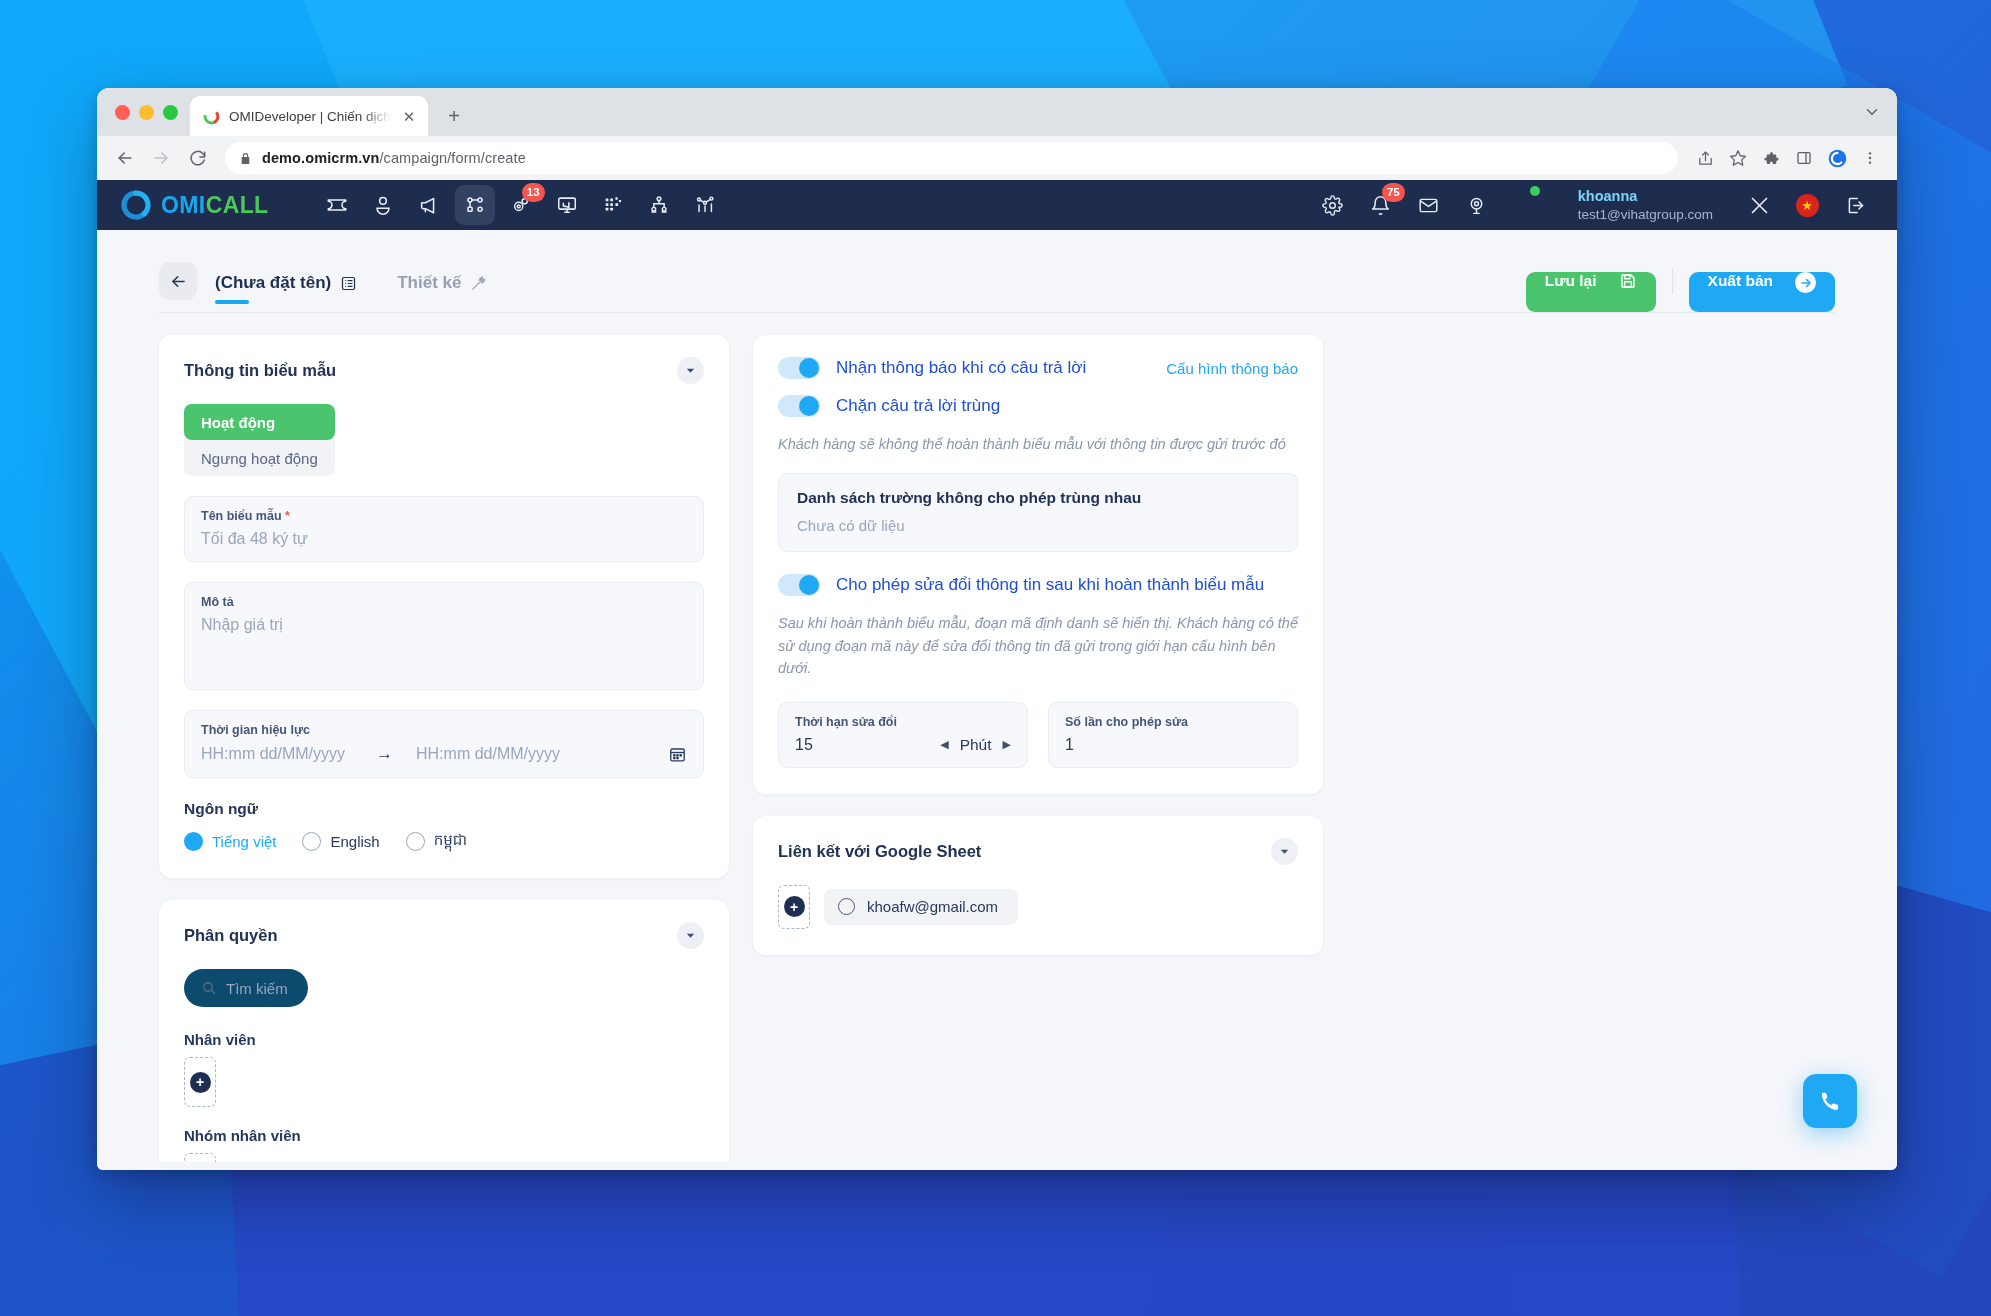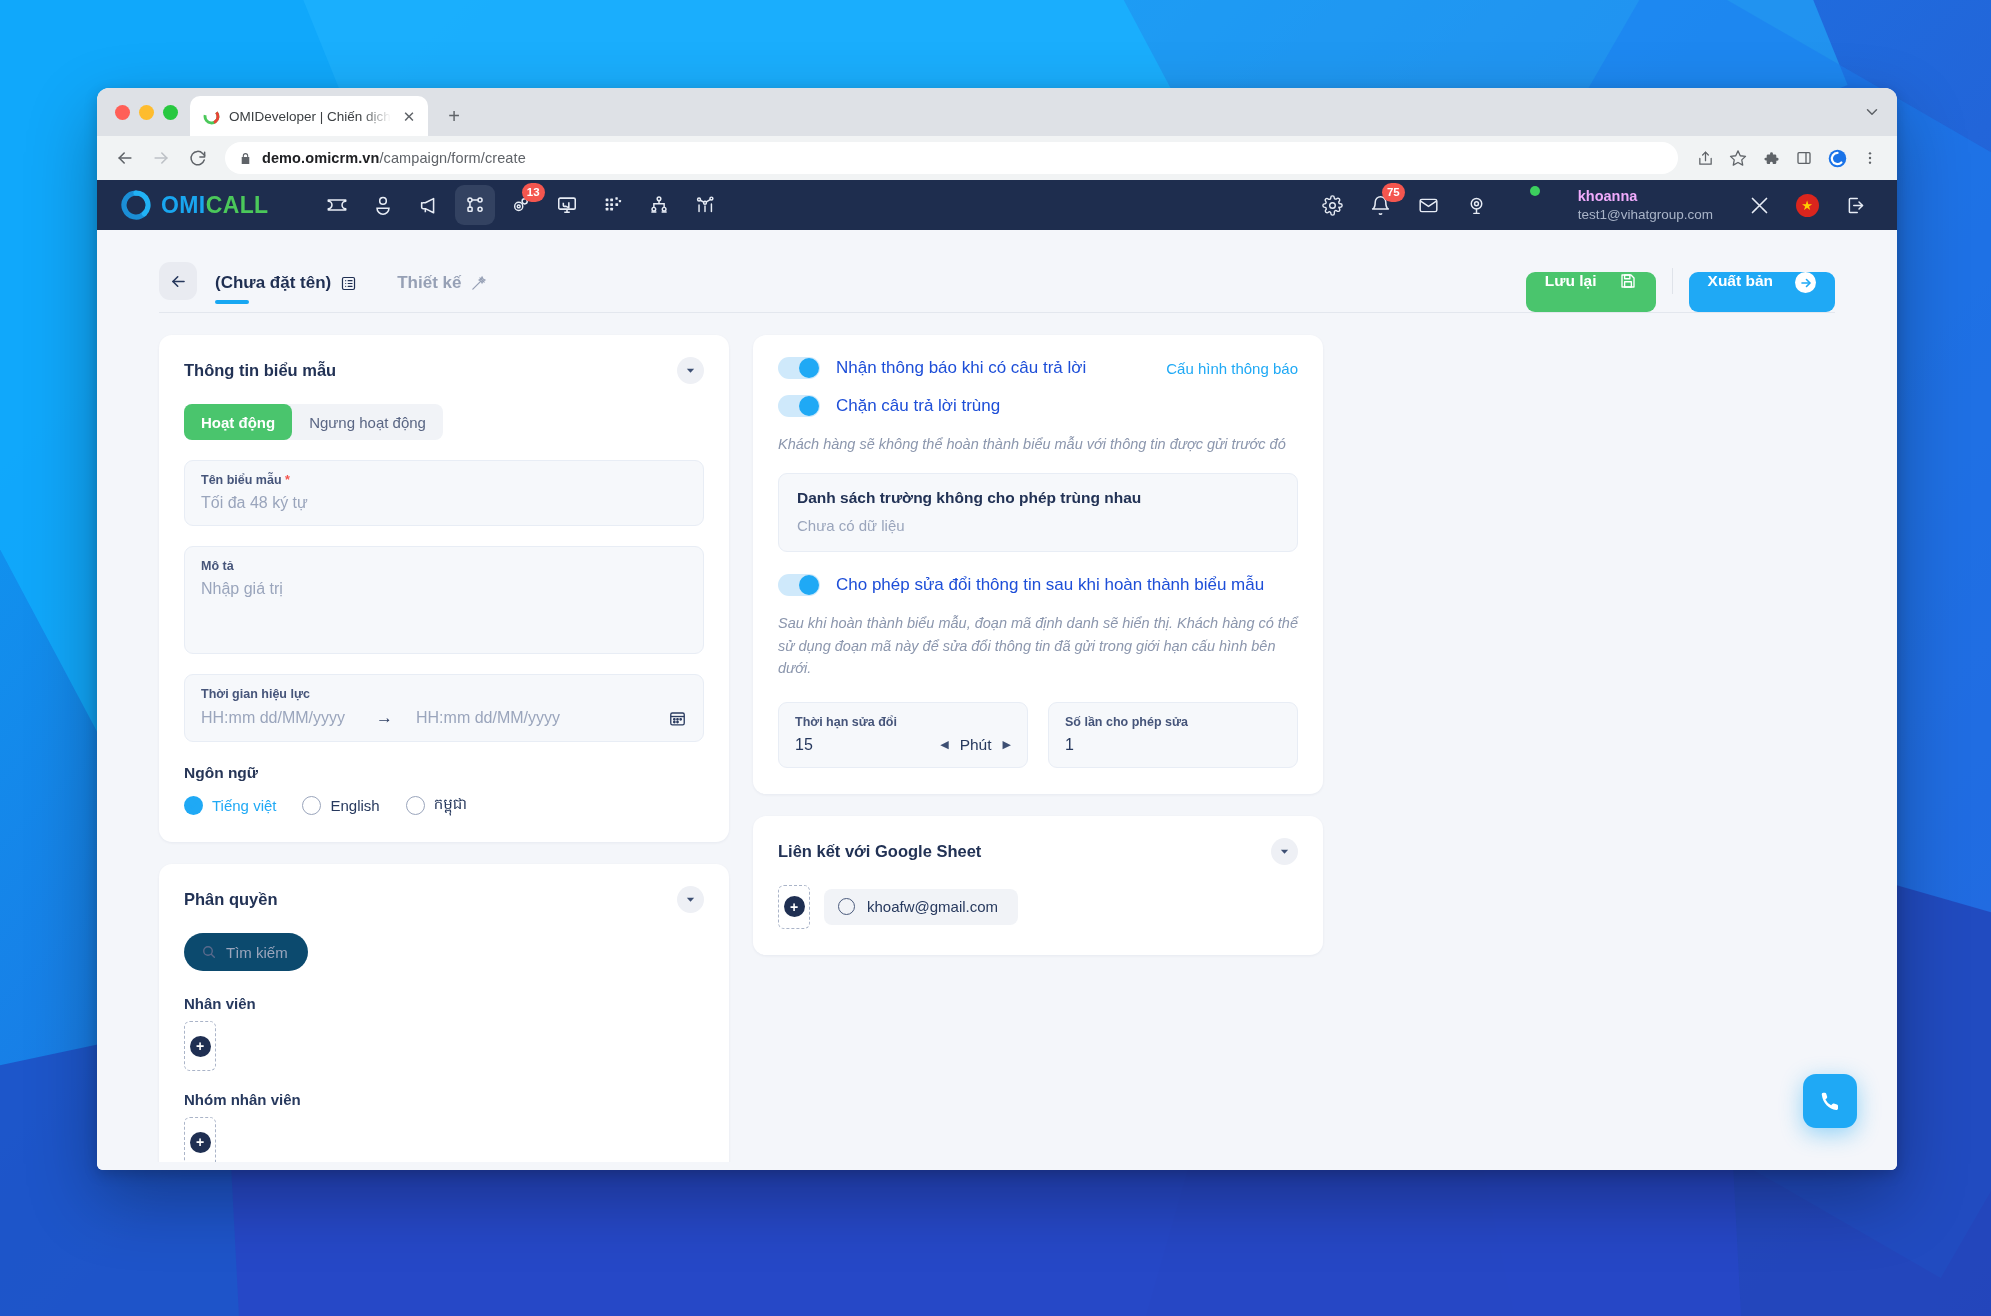--- a/index.html
+++ b/index.html
@@ -115,21 +115,21 @@
   .avatar { width: 40px; height: 40px; position: relative; }
   .avatar .moon {
     width: 40px; height: 40px; border-radius: 50%;
     background: #fff;
     -webkit-mask-image: radial-gradient(circle 19px at 6px 20px, transparent 99%, #000 100%);
             mask-image: radial-gradient(circle 19px at 6px 20px, transparent 99%, #000 100%);
   }
   .avatar .online { position: absolute; left: 3px; top: 1px; width: 10px; height: 10px;
                     border-radius: 50%; background: #3ccf5e; }
   .who { line-height: 1.28; }
-  .who .n { color: #f0abfc; font-size: 14.5px; font-weight: 700; }
+  .who .n { color: #7dd3fc; font-size: 14.5px; font-weight: 700; }
   .who .e { color: #a9b4c8; font-size: 13.5px; }
   .flag { width: 23px; height: 23px; border-radius: 50%; background: #da251d;
           display: flex; align-items: center; justify-content: center;
           color: #ffcd00; font-size: 13px; line-height: 1; }
 
   
   .page { height: calc(100% - 58px); overflow: hidden; position: relative; }
   .phead {
     display: flex; align-items: center; padding: 20px 62px 0 62px; gap: 18px;
     position: relative;
@@ -165,21 +165,21 @@
   .col.right { width: 570px; }
   .card { background: #fff; border-radius: 13px; padding: 22px 25px 26px 25px;
           box-shadow: 0 1px 3px rgba(25,40,80,.06); }
   .card-head { display: flex; align-items: center; justify-content: space-between;
                margin-bottom: 20px; }
   .card-title { font-size: 16.5px; font-weight: 700; color: #223255; }
   .caret { width: 27px; height: 27px; border-radius: 50%; background: #eef0f5;
            display: flex; align-items: center; justify-content: center;
            color: #3d4f73; font-size: 10px; }
 
-  .segment { display: inline-flex; background: #f1f3f7; border-radius: 8px; padding: 0; }
+  .segment { display: inline-flex; background: #f1f3f7; border-radius: 8px; padding: 0; flex-direction: column; }
   .seg { height: 36px; padding: 0 17px; display: flex; align-items: center;
          font-size: 15px; border-radius: 8px; color: #5a6684; font-weight: 500; }
   .seg.on { background: #4ac56d; color: #fff; font-weight: 600; }
 
   .field { background: #f6f8fb; border: 1px solid #e8edf5; border-radius: 9px;
            padding: 12px 16px 13px 16px; margin-top: 20px; }
   .field .lab { font-size: 12.5px; color: #46557a; font-weight: 700; margin-bottom: 7px; }
   .field .lab .req { color: #f4564f; }
   .field .ph { font-size: 16px; color: #9aa5bc; }
   .field.tall { height: 108px; }

